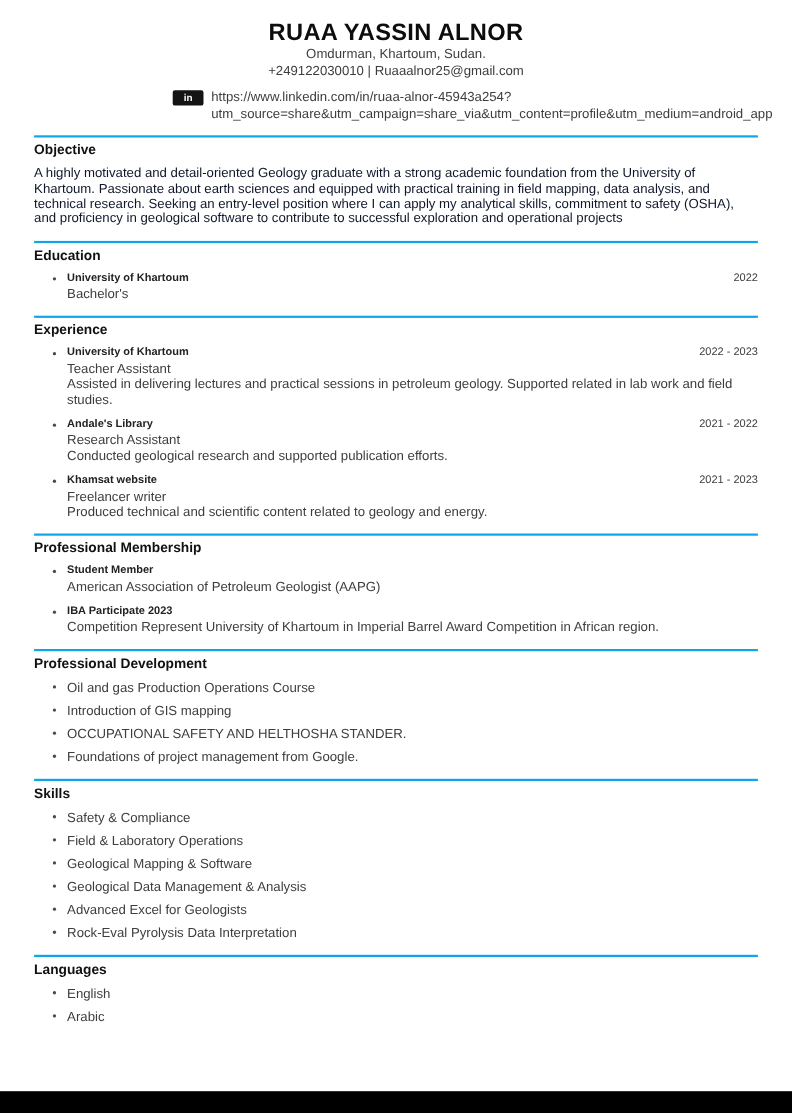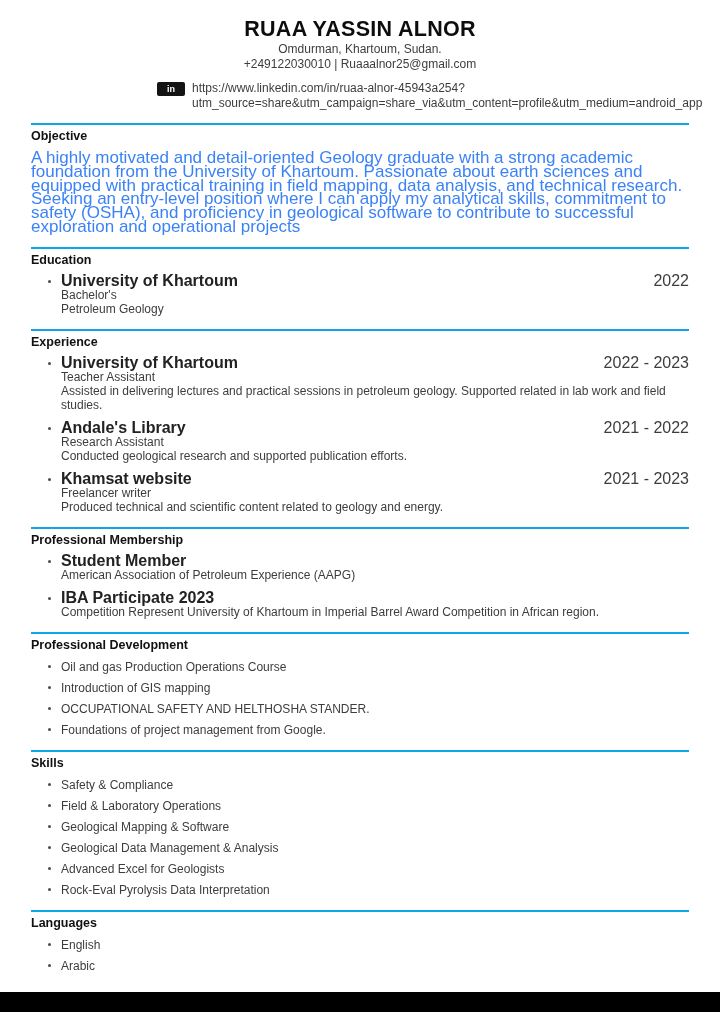--- a/index.html
+++ b/index.html
@@ -57,44 +57,44 @@
     padding-top: 4px;
   }
   h2 {
     font-size: 12.5px;
     font-weight: 700;
     color: #111111;
     line-height: 15px;
   }
   .para {
     margin-top: 7px;
-    font-size: 17px;
+    font-size: 12px;
     line-height: 13.8px;
-    color: #3b82f6;
+    color: #0f172a;
   }
 
   
   .item {
     position: relative;
     padding-left: 30px;
     margin-top: 6px;
   }
   .item + .item { margin-top: 9px; }
   .bullet {
     position: absolute;
     left: 17px; top: 6px;
     width: 3px; height: 3px;
     border-radius: 50%;
     background: #4a4a4a;
   }
   .item-head {
     display: flex;
     justify-content: space-between;
     align-items: baseline;
-    font-size: 16px;
+    font-size: 10px;
     line-height: 14px;
   }
   .item-title { font-weight: 700; color: #222222; }
   .item-date { color: #3d3d3d; white-space: nowrap; }
   .item-sub, .item-desc {
     font-size: 12px;
     line-height: 14px;
     color: #3d3d3d;
   }
 
@@ -145,21 +145,20 @@
     <h2>Education</h2>
     <div>
 
         <div class="item">
           <span class="bullet"></span>
           <div class="item-head">
             <span class="item-title">University of Khartoum</span>
             <span class="item-date">2022</span>
           </div>
           <div class="item-sub">Bachelor's</div>
-          <div class="item-desc">Petroleum Geology</div>
         </div>
       </div>
   </section>
 
   <section>
     <h2>Experience</h2>
     <div>
 
         <div class="item">
           <span class="bullet"></span>
@@ -195,21 +194,21 @@
 
   <section>
     <h2>Professional Membership</h2>
     <div>
 
         <div class="item">
           <span class="bullet"></span>
           <div class="item-head">
             <span class="item-title">Student Member</span>
           </div>
-          <div class="item-desc">American Association of Petroleum Experience (AAPG)</div>
+          <div class="item-desc">American Association of Petroleum Geologist (AAPG)</div>
         </div>
 
         <div class="item">
           <span class="bullet"></span>
           <div class="item-head">
             <span class="item-title">IBA Participate 2023</span>
           </div>
           <div class="item-desc">Competition Represent University of Khartoum in Imperial Barrel Award Competition in African region.</div>
         </div>
       </div>

